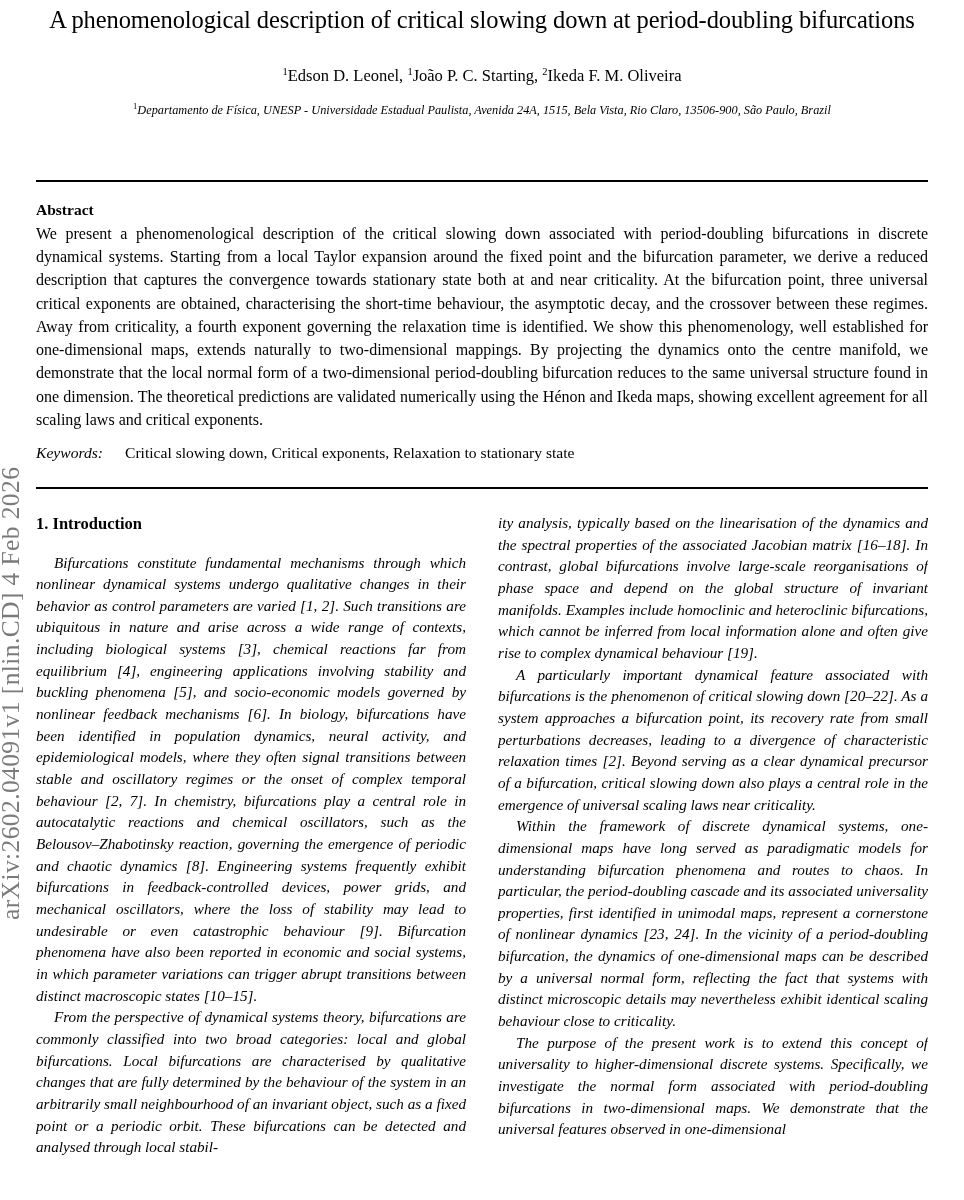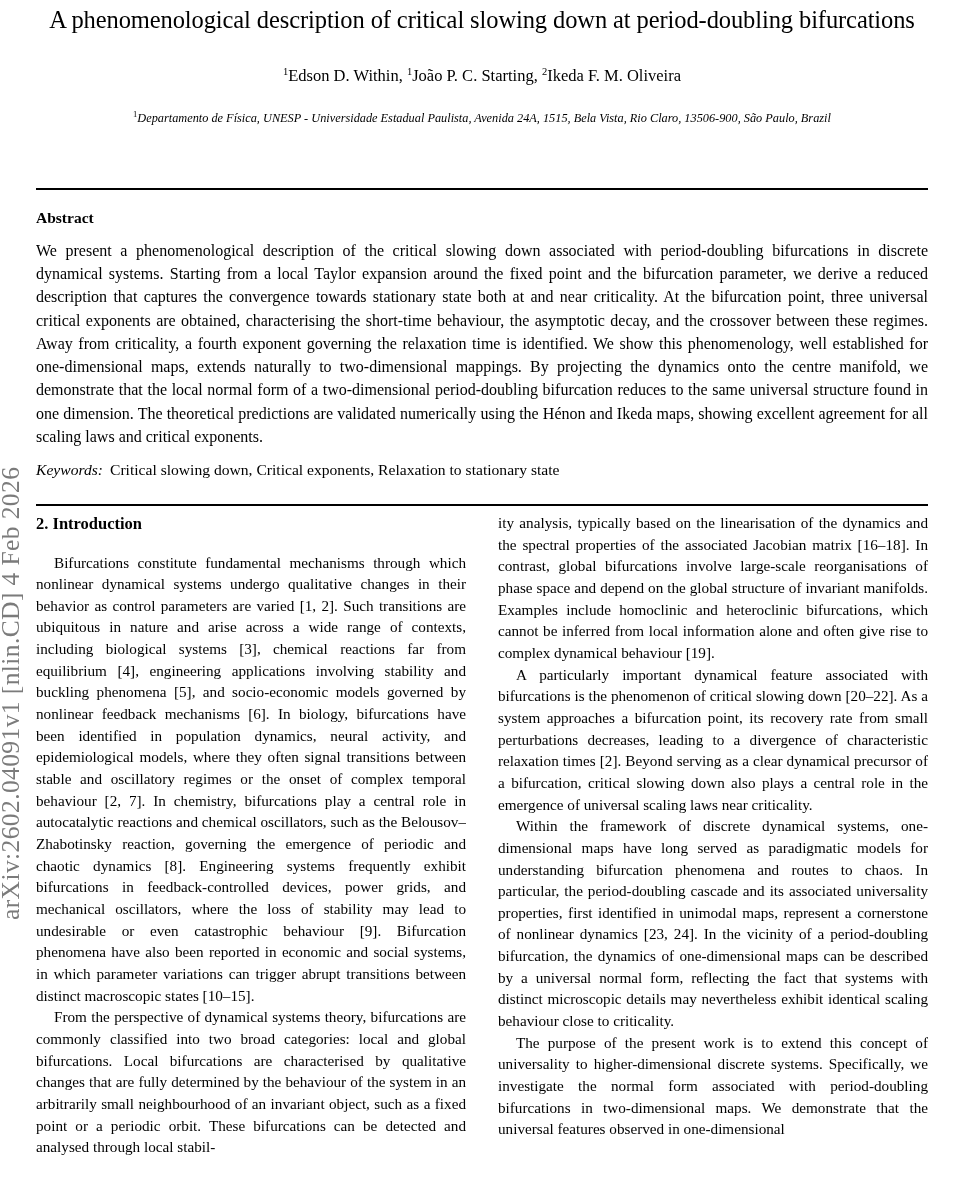--- a/index.html
+++ b/index.html
@@ -60,21 +60,21 @@
     font-size: 10.5px;
     vertical-align: super;
     line-height: 0;
   }
 
   .affils {
     text-align: center;
     font-style: italic;
     font-size: 12.3px;
     line-height: 1.42;
-    margin-top: 24px;
+    margin-top: 16px;
   }
   .affils sup {
     font-size: 8.5px;
     vertical-align: super;
     line-height: 0;
     font-style: normal;
   }
 
   
   .rule {
@@ -85,39 +85,39 @@
   #rule-top { margin-top: 60px; }
   #rule-bottom { margin-top: 23px; }
 
   
   .abstract-block {
     margin: 19px 36px 0 36px;
   }
   .abstract-heading {
     font-weight: bold;
     font-size: 15.5px;
-    margin-bottom: 12px;
+    margin-bottom: 3px;
   }
   .abstract-text {
     font-size: 16px;
     line-height: 1.455;
     text-align: justify;
     text-justify: inter-word;
   }
   .keywords {
     margin-top: 11px;
     font-size: 15.6px;
     line-height: 1.4;
   }
   .keywords .kw-label {
     font-style: italic;
     font-family: Liberation Serif, serif;
   }
   .keywords .kw-list {
-    margin-left: 7px;
+    margin-left: 22px;
   }
 
   
   .body-cols {
     position: absolute;
     left: 36px;
     top: 512px;
     width: 892px;
     height: 690px;
     display: flex;
@@ -134,37 +134,38 @@
   .section-heading {
     font-weight: bold;
     font-size: 16.5px;
     margin: 0 0 16px 0;
     text-align: left;
   }
   .col p {
     margin: 0;
     text-indent: 18px;
     hyphens: auto;
+    font-style: italic;
     -webkit-hyphens: auto;
   }
   .col p.cont {
     text-indent: 0;
   }
 </style>
 </head>
 <body>
 
 <div id="arxiv-stamp">arXiv:2602.04091v1  [nlin.CD]  4 Feb 2026</div>
 
 <div id="page">
 
   <div class="title">A phenomenological description of critical slowing down at period-doubling bifurcations</div>
 
   <div class="authors">
-    <sup>1</sup><span>Edson D. Within,</span>
+    <sup>1</sup><span>Edson D. Leonel,</span>
     <sup>1</sup><span>João P. C. Starting,</span>
     <sup>2</sup><span>Ikeda F. M. Oliveira</span>
   </div>
 
   <div class="affils">
     <div><sup>1</sup><span>Departamento de Física, UNESP - Universidade Estadual Paulista, Avenida 24A, 1515, Bela Vista, Rio Claro, 13506-900, São Paulo, Brazil</span></div>
   </div>
 
   <div class="rule" id="rule-top"></div>
 
@@ -174,21 +175,21 @@
     <div class="keywords">
       <span class="kw-label">Keywords:</span><span class="kw-list">Critical slowing down, Critical exponents, Relaxation to stationary state</span>
     </div>
   </div>
 
   <div class="rule" id="rule-bottom"></div>
 
   <div class="body-cols">
 
     <div class="col">
-      <div class="section-heading">2.  Introduction</div>
+      <div class="section-heading">1.  Introduction</div>
       <p>Bifurcations constitute fundamental mechanisms through which nonlinear dynamical systems undergo qualitative changes in their behavior as control parameters are varied [1, 2]. Such transitions are ubiquitous in nature and arise across a wide range of contexts, including biological systems [3], chemical reactions far from equilibrium [4], engineering applications involving stability and buckling phenomena [5], and socio-economic models governed by nonlinear feedback mechanisms [6]. In biology, bifurcations have been identified in population dynamics, neural activity, and epidemiological models, where they often signal transitions between stable and oscillatory regimes or the onset of complex temporal behaviour [2, 7]. In chemistry, bifurcations play a central role in autocatalytic reactions and chemical oscillators, such as the Belousov–Zhabotinsky reaction, governing the emergence of periodic and chaotic dynamics [8]. Engineering systems frequently exhibit bifurcations in feedback-controlled devices, power grids, and mechanical oscillators, where the loss of stability may lead to undesirable or even catastrophic behaviour [9]. Bifurcation phenomena have also been reported in economic and social systems, in which parameter variations can trigger abrupt transitions between distinct macroscopic states [10–15].</p>
       <p>From the perspective of dynamical systems theory, bifurcations are commonly classified into two broad categories: local and global bifurcations. Local bifurcations are characterised by qualitative changes that are fully determined by the behaviour of the system in an arbitrarily small neighbourhood of an invariant object, such as a fixed point or a periodic orbit. These bifurcations can be detected and analysed through local stabil-</p>
     </div>
 
     <div class="col">
       <p class="cont">ity analysis, typically based on the linearisation of the dynamics and the spectral properties of the associated Jacobian matrix [16–18]. In contrast, global bifurcations involve large-scale reorganisations of phase space and depend on the global structure of invariant manifolds. Examples include homoclinic and heteroclinic bifurcations, which cannot be inferred from local information alone and often give rise to complex dynamical behaviour [19].</p>
       <p>A particularly important dynamical feature associated with bifurcations is the phenomenon of critical slowing down [20–22]. As a system approaches a bifurcation point, its recovery rate from small perturbations decreases, leading to a divergence of characteristic relaxation times [2]. Beyond serving as a clear dynamical precursor of a bifurcation, critical slowing down also plays a central role in the emergence of universal scaling laws near criticality.</p>
       <p>Within the framework of discrete dynamical systems, one-dimensional maps have long served as paradigmatic models for understanding bifurcation phenomena and routes to chaos. In particular, the period-doubling cascade and its associated universality properties, first identified in unimodal maps, represent a cornerstone of nonlinear dynamics [23, 24]. In the vicinity of a period-doubling bifurcation, the dynamics of one-dimensional maps can be described by a universal normal form, reflecting the fact that systems with distinct microscopic details may nevertheless exhibit identical scaling behaviour close to criticality.</p>
       <p>The purpose of the present work is to extend this concept of universality to higher-dimensional discrete systems. Specifically, we investigate the normal form associated with period-doubling bifurcations in two-dimensional maps. We demonstrate that the universal features observed in one-dimensional</p>
     </div>

